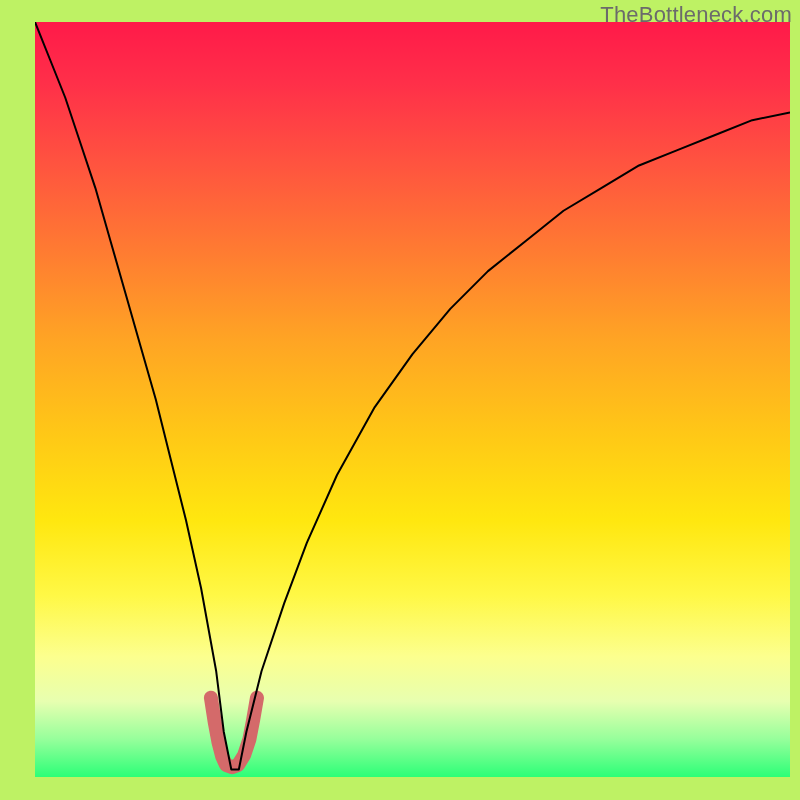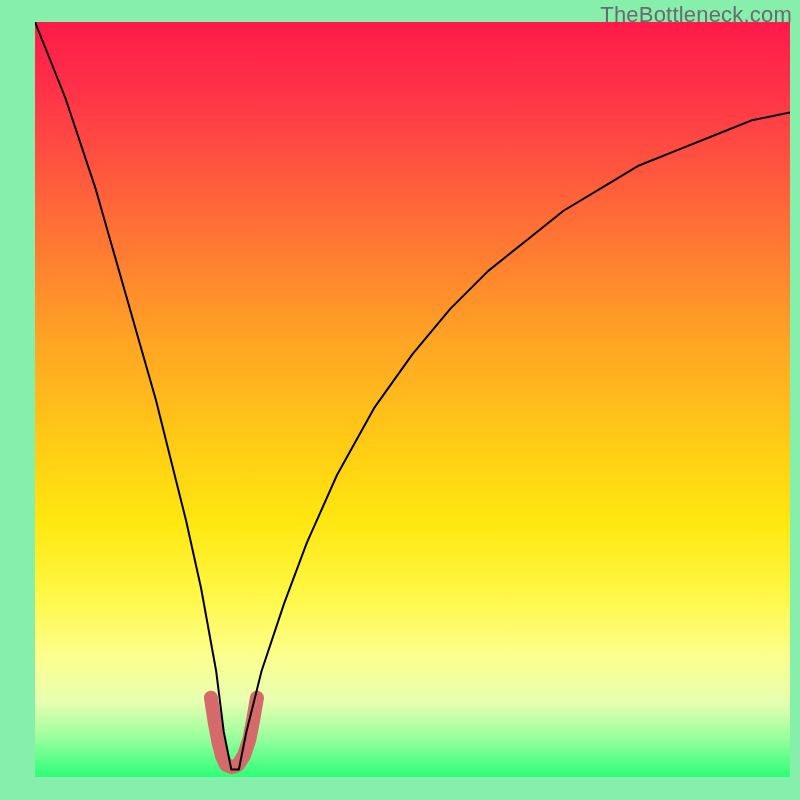--- a/index.html
+++ b/index.html
@@ -1,21 +1,21 @@
 <!DOCTYPE html>
 <html><head>
 <meta charset="utf-8">
 <style>
   * { margin: 0; padding: 0; box-sizing: border-box; }
   html, body { width: 800px; height: 800px; overflow: hidden; }
   body { background: #000; font-family: Arial, sans-serif; }
   .frame {
     position: absolute;
     left: 0; top: 0; width: 800px; height: 800px;
-    background: #86efac;
+    background: #bef264;
   }
   .plot {
     position: absolute;
     left: 35px; top: 22px;
     width: 755px; height: 755px;
     background: linear-gradient(to bottom,
       #ff1a49 0%,
       #ff2f49 8%,
       #ff5140 18%,
       #ff7a32 30%,

